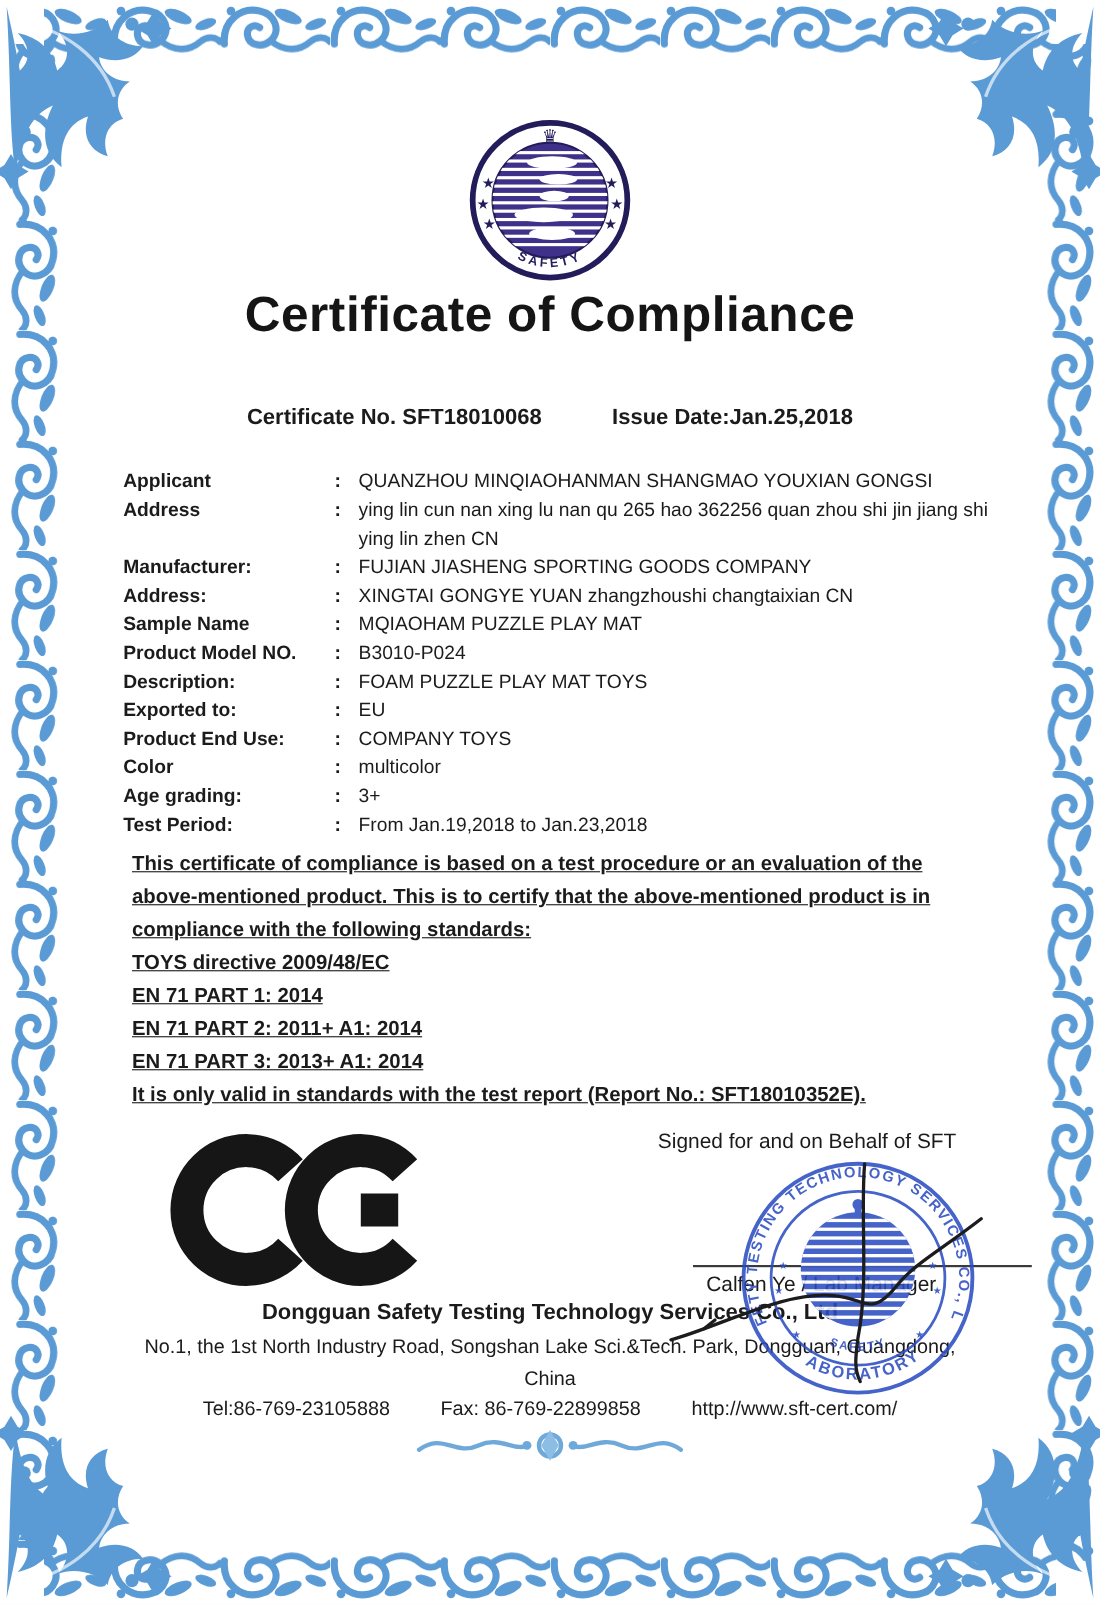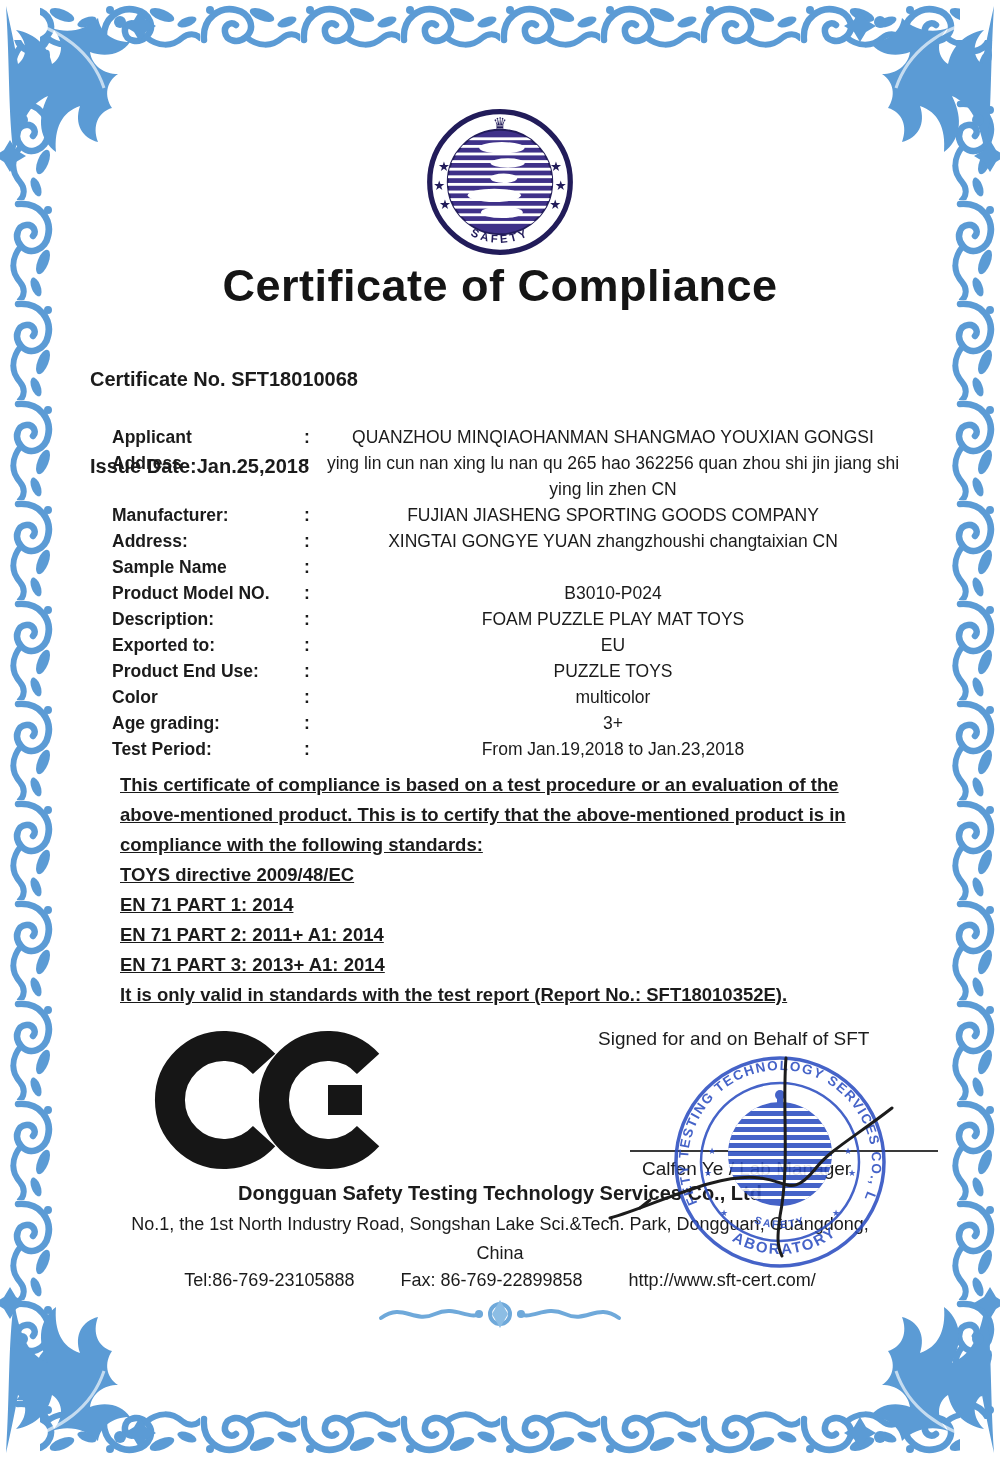--- a/index.html
+++ b/index.html
@@ -13,27 +13,27 @@
   .abs{position:absolute;}
 
   .logo{left:424px; top:106px; width:152px; height:152px; z-index:1;}
 
   .title{
     left:0; top:260px; width:100%; text-align:center;
     font-size:45px; font-weight:bold; letter-spacing:0.5px; color:#151515; z-index:1;
   }
   .certrow{
     left:90px; top:368px; width:820px; display:flex; justify-content:center; gap:64px;
-    font-size:20px; font-weight:bold; z-index:1;flex-direction:column;
+    font-size:20px; font-weight:bold; z-index:1;
   }
   .fields{left:112px; top:424px; width:788px; z-index:1;}
   .frow{display:flex; align-items:flex-start; font-size:17.5px; line-height:26px;}
   .flabel{width:192px; font-weight:bold; flex:none;}
   .fcolon{width:22px; font-weight:bold; flex:none;}
-  .fvalue{flex:1;text-align:center;}
+  .fvalue{flex:1;}
 
   .statement{left:120px; top:770px; width:800px; z-index:1;text-decoration:underline;}
   .statement div{font-size:18.5px; font-weight:bold; line-height:30px; white-space:nowrap;}
 
   .ce{left:148px; top:1024px; width:244px; height:152px; z-index:1;}
 
   .signedfor{left:598px; top:1028px; font-size:19px; z-index:1;}
   .sigline{left:630px; top:1150px; width:308px; border-top:2px solid #3a3a3a; z-index:1;}
   .signatory{left:642px; top:1158px; font-size:19px; z-index:1;}
 
@@ -159,40 +159,41 @@
         <span class="fvalue">FUJIAN JIASHENG SPORTING GOODS COMPANY</span>
       </div>
     <div class="frow">
         <span class="flabel">Address:</span>
         <span class="fcolon">:</span>
         <span class="fvalue">XINGTAI GONGYE YUAN zhangzhoushi changtaixian CN</span>
       </div>
     <div class="frow">
         <span class="flabel">Sample Name</span>
         <span class="fcolon">:</span>
+        <span class="fvalue">MQIAOHAM PUZZLE PLAY MAT</span>
       </div>
     <div class="frow">
         <span class="flabel">Product Model NO.</span>
         <span class="fcolon">:</span>
         <span class="fvalue">B3010-P024</span>
       </div>
     <div class="frow">
         <span class="flabel">Description:</span>
         <span class="fcolon">:</span>
         <span class="fvalue">FOAM PUZZLE PLAY MAT TOYS</span>
       </div>
     <div class="frow">
         <span class="flabel">Exported to:</span>
         <span class="fcolon">:</span>
         <span class="fvalue">EU</span>
       </div>
     <div class="frow">
         <span class="flabel">Product End Use:</span>
         <span class="fcolon">:</span>
-        <span class="fvalue">PUZZLE TOYS</span>
+        <span class="fvalue">COMPANY TOYS</span>
       </div>
     <div class="frow">
         <span class="flabel">Color</span>
         <span class="fcolon">:</span>
         <span class="fvalue">multicolor</span>
       </div>
     <div class="frow">
         <span class="flabel">Age grading:</span>
         <span class="fcolon">:</span>
         <span class="fvalue">3+</span>

